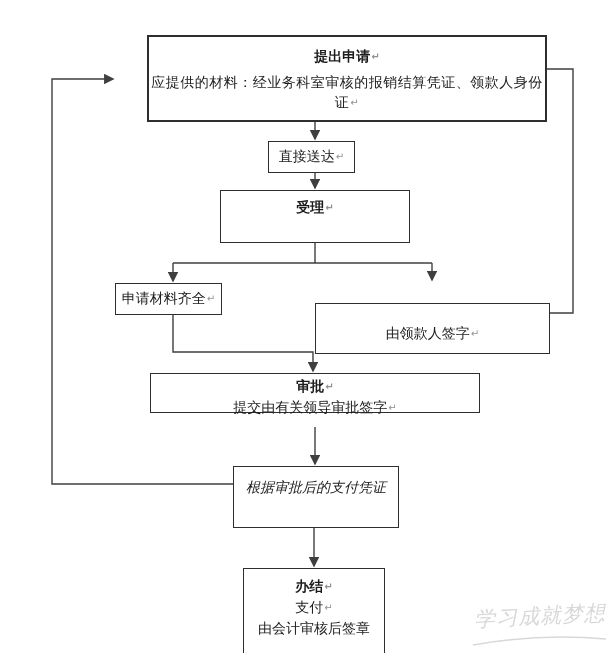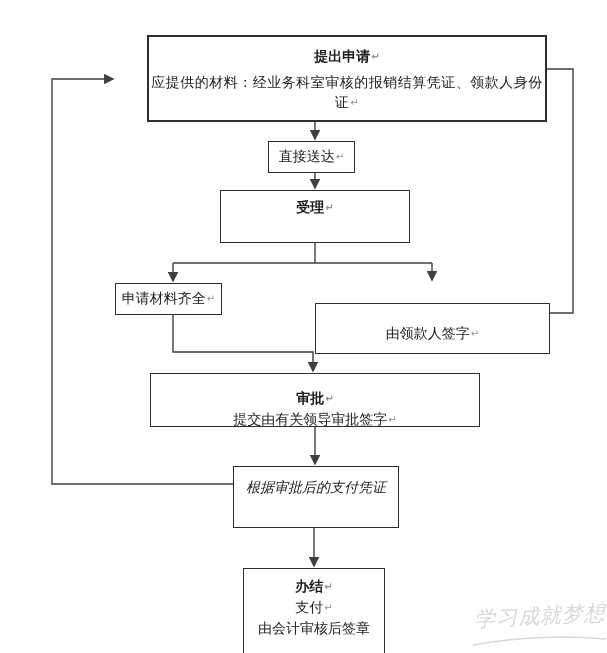--- a/index.html
+++ b/index.html
@@ -61,21 +61,21 @@
     color: var(--mark-color);
     margin-left: 1px;
     vertical-align: 1px;
   }
   .b-apply    { left: 115px; top: 35px;  width: 400px; height: 87px; border-width: 2px; padding-top: 9px; margin-left: 32px; }
   .b-apply .box-body { margin-top: 5px; letter-spacing: 0.5px; }
   .b-deliver  { left: 268px; top: 141px; width: 87px;  height: 32px; line-height: 29px; }
   .b-accept   { left: 220px; top: 190px; width: 190px; height: 53px; padding-top: 6px; line-height: 21px; }
   .b-materials{ left: 115px; top: 283px; width: 107px; height: 32px; line-height: 29px; }
   .b-sign     { left: 315px; top: 282px; width: 235px; height: 51px; padding-top: 19px; margin-top: 21px; }
-  .b-approve  { left: 150px; top: 373px; width: 330px; height: 54px; padding-top: 14px; line-height: 21px; }
+  .b-approve  { left: 150px; top: 373px; width: 330px; height: 40px; padding-top: 2px; line-height: 21px; }
   .b-voucher  { left: 233px; top: 466px; width: 166px; height: 62px; padding-top: 8px; line-height: 24px; font-style: italic; }
   .b-complete { left: 243px; top: 568px; width: 142px; height: 92px; padding-top: 7px; line-height: 21px; }
   #watermark {
     position: absolute;
     left: 474px;
     top: 602px;
     width: 132px;
     font-size: 21px;
     font-style: italic;
     letter-spacing: 1px;

